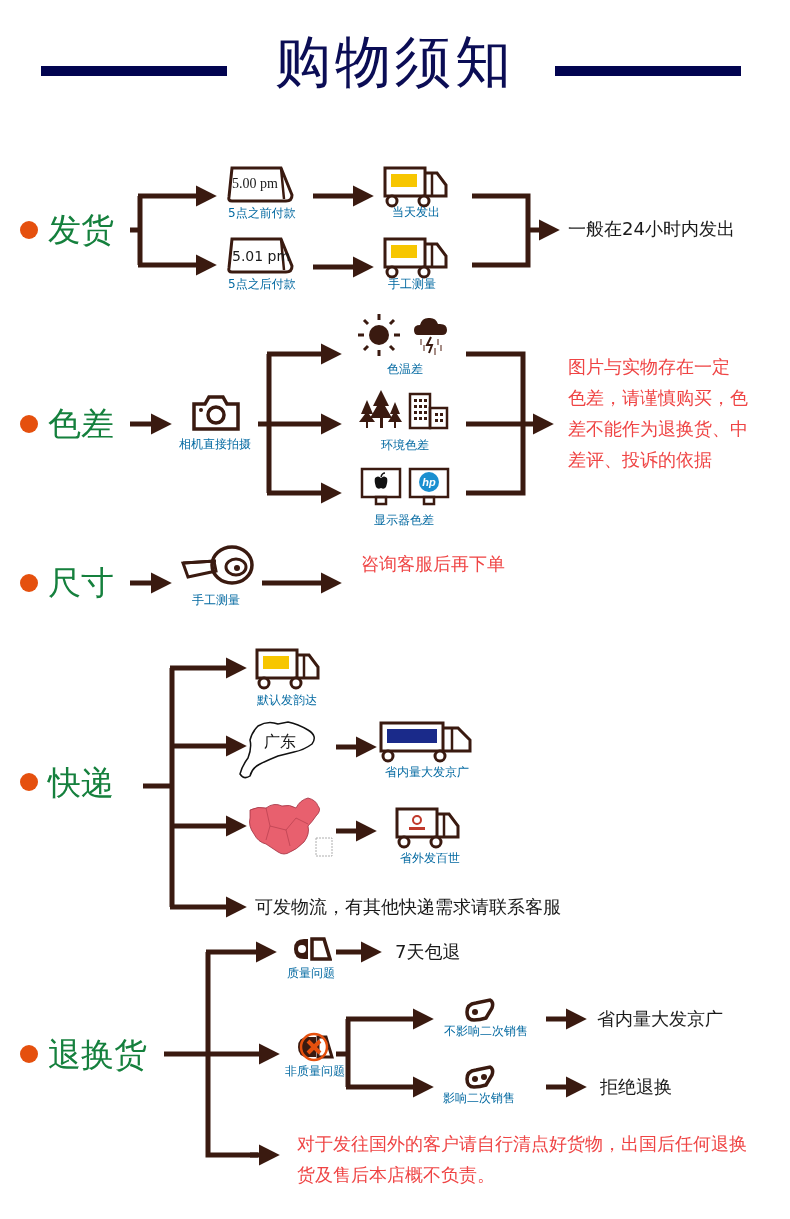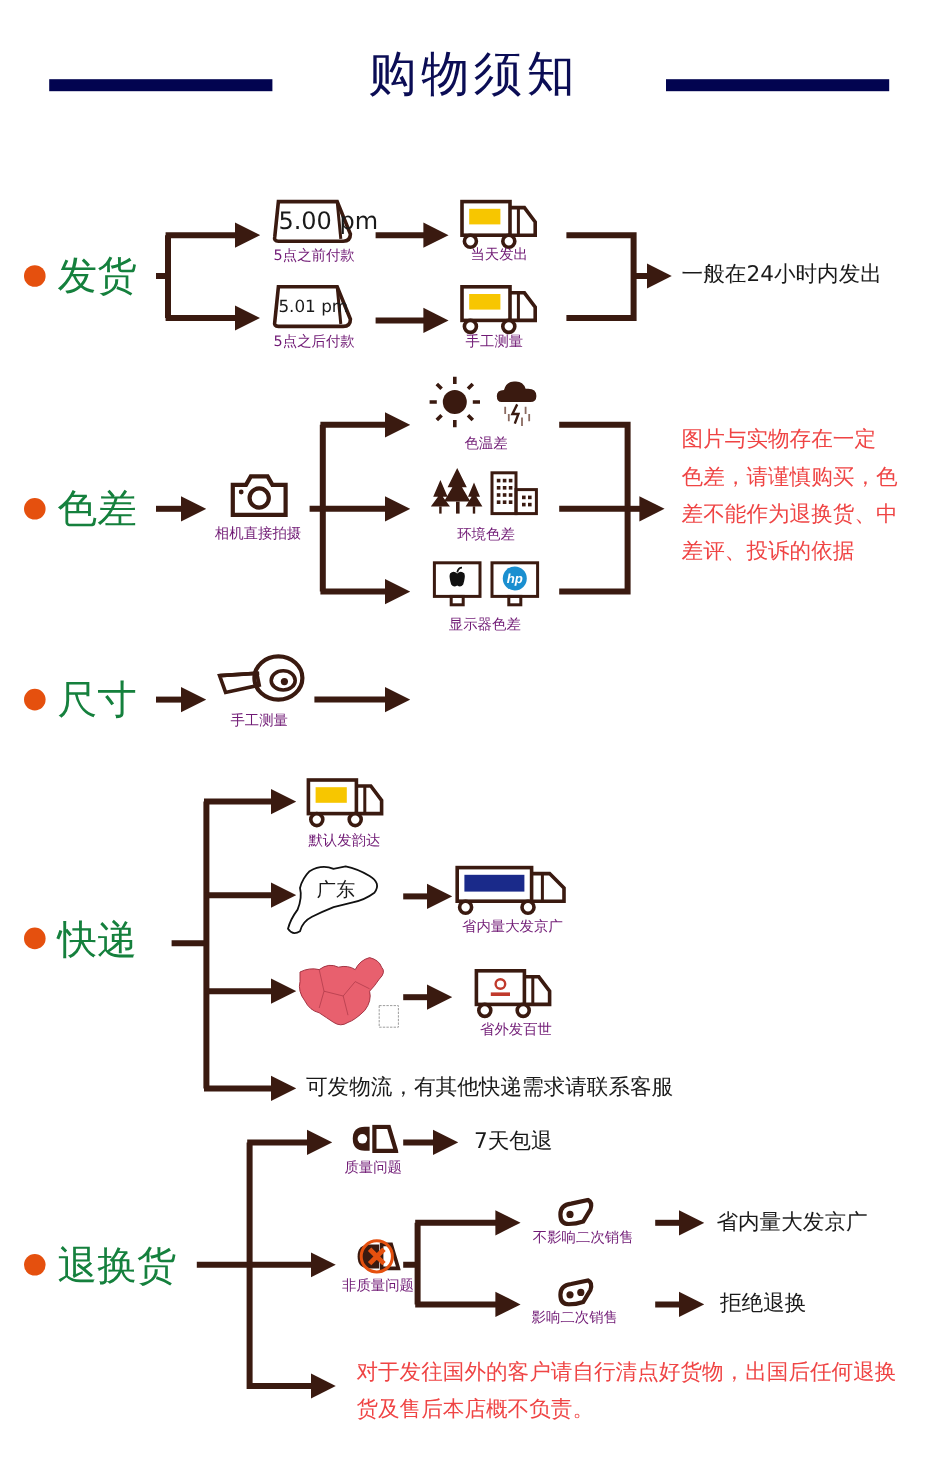--- a/index.html
+++ b/index.html
@@ -1,21 +1,21 @@
 <!DOCTYPE html>
 <html><head>
 <meta charset="utf-8">
 <style>
   html,body{margin:0;padding:0;background:#fff;}
   body{width:790px;height:1219px;position:relative;overflow:hidden;font-family:"DejaVu Sans",sans-serif;color:#222;}
   .title-bar{position:absolute;height:10px;background:#020450;top:66px;}
-  .title{position:absolute;left:0;width:790px;top:22px;text-align:center;font-size:40px;color:#0b0d55;letter-spacing:4px;font-family:Liberation Sans, sans-serif;line-height:80px;}
+  .title{position:absolute;left:0;width:790px;top:22px;text-align:center;font-size:56px;color:#0b0d55;letter-spacing:4px;font-family:Liberation Serif, serif;line-height:80px;}
   .dot{position:absolute;width:18px;height:18px;border-radius:50%;background:#e5500e;}
   .sec-label{position:absolute;font-family:"DejaVu Serif",serif;font-size:33px;color:#15803d;line-height:40px;}
-  .cap{position:absolute;font-size:12px;color:#701a75;white-space:nowrap;line-height:14px;text-align:left;}
+  .cap{position:absolute;font-size:12px;color:#0369a1;white-space:nowrap;line-height:14px;text-align:left;}
   .txt{position:absolute;font-size:18px;color:#1a1a1a;white-space:nowrap;line-height:24px;}
   .ptxt{position:absolute;font-size:18px;color:#ef4444;line-height:31px;}
   svg.lines{position:absolute;left:0;top:0;}
   .ico{position:absolute;}
 </style>
 </head>
 <body>
 
 <div class="title-bar" style="left:41px;width:186px;"></div>
 <div class="title-bar" style="left:555px;width:186px;"></div>
@@ -69,21 +69,21 @@
   </g>
 </svg>
 
 <div class="dot" style="left:20px;top:221px;"></div>
 <div class="sec-label" style="left:48px;top:210px;">发货</div>
 
 <svg class="ico" style="left:226px;top:165px;" width="70" height="40" viewBox="0 0 70 40">
   <path d="M6,3 H55 L66,30 Q66,36 60,36 H6 Q2,36 3,32 Z" fill="none" stroke="#3a1a10" stroke-width="3"></path>
   <path d="M55,3 L58,34" stroke="#3a1a10" stroke-width="2.5"></path>
 </svg>
-<div class="txt" style="left:232px;top:175px;font-size:20px;line-height:18px;">5.00 pm</div>
+<div class="txt" style="left:232px;top:175px;font-size:14px;line-height:18px;font-family:Liberation Serif, serif;">5.00 pm</div>
 <div class="cap" style="left:228px;top:206px;">5点之前付款</div>
 
 <svg class="ico" style="left:226px;top:236px;" width="70" height="40" viewBox="0 0 70 40">
   <path d="M6,3 H55 L66,30 Q66,36 60,36 H6 Q2,36 3,32 Z" fill="none" stroke="#3a1a10" stroke-width="3"></path>
   <path d="M55,3 L58,34" stroke="#3a1a10" stroke-width="2.5"></path>
 </svg>
 <div class="txt" style="left:232px;top:247px;font-size:14px;line-height:18px;">5.01 pm</div>
 <div class="cap" style="left:228px;top:277px;">5点之后付款</div>
 
 <svg class="ico" style="left:382px;top:165px;" width="68" height="44" viewBox="0 0 68 44">
@@ -194,20 +194,21 @@
 <svg class="ico" style="left:180px;top:545px;" width="76" height="42" viewBox="0 0 76 42">
   <ellipse cx="52" cy="20" rx="20" ry="18" fill="none" stroke="#3a1a10" stroke-width="3.5"></ellipse>
   <ellipse cx="56" cy="22" rx="10" ry="8" fill="none" stroke="#3a1a10" stroke-width="3"></ellipse>
   <circle cx="57" cy="23" r="3" fill="#3a1a10"></circle>
   <path d="M3,18 L8,32 L36,26 L34,16 Z" fill="none" stroke="#3a1a10" stroke-width="3"></path>
   <path d="M3,18 L36,16" stroke="#3a1a10" stroke-width="3"></path>
 </svg>
 <div class="cap" style="left:192px;top:593px;">手工测量</div>
 
 <div class="ptxt" style="left:361px;top:548px;white-space:nowrap;">
+  <div>咨询客服后再下单</div>
 </div>
 
 <div class="dot" style="left:20px;top:773px;"></div>
 <div class="sec-label" style="left:48px;top:763px;">快递</div>
 
 <svg class="ico" style="left:254px;top:647px;" width="68" height="44" viewBox="0 0 68 44">
   <rect x="3" y="3" width="40" height="28" fill="none" stroke="#3a1a10" stroke-width="3"></rect>
   <path d="M43,8 H55 L64,20 V31 H43" fill="none" stroke="#3a1a10" stroke-width="3"></path>
   <path d="M50,8 V31" stroke="#3a1a10" stroke-width="2.5"></path>
   <rect x="9" y="9" width="26" height="13" fill="#f7c600"></rect>

